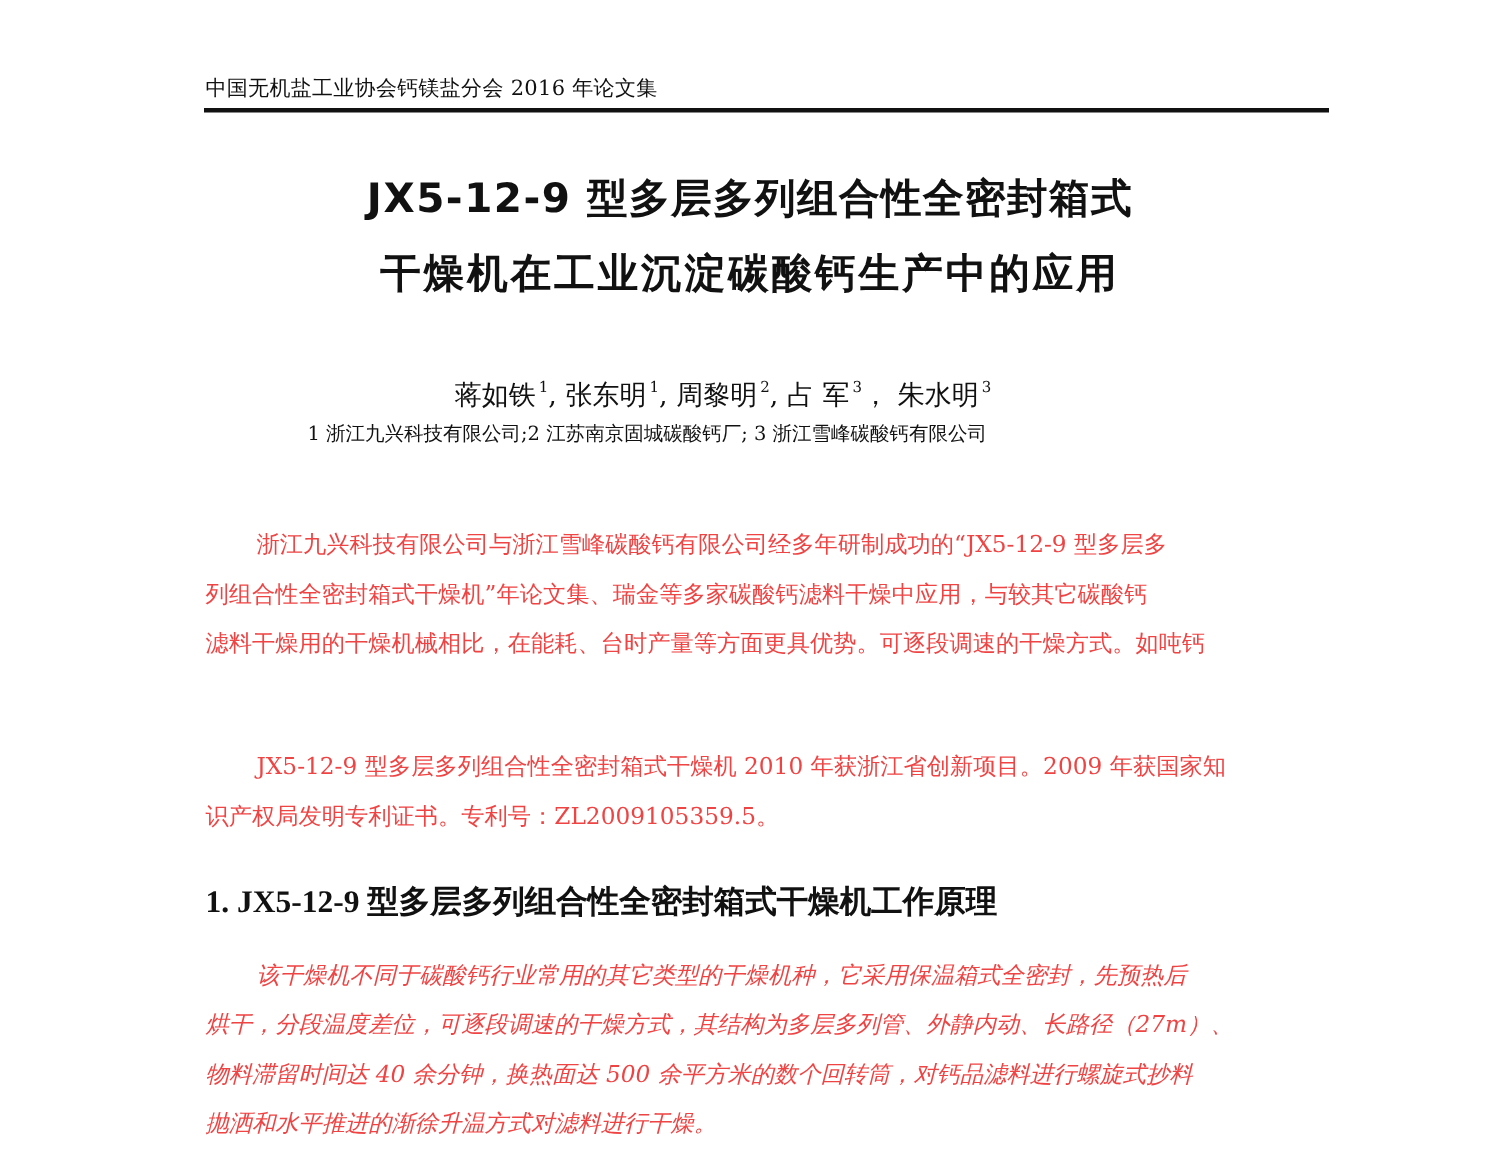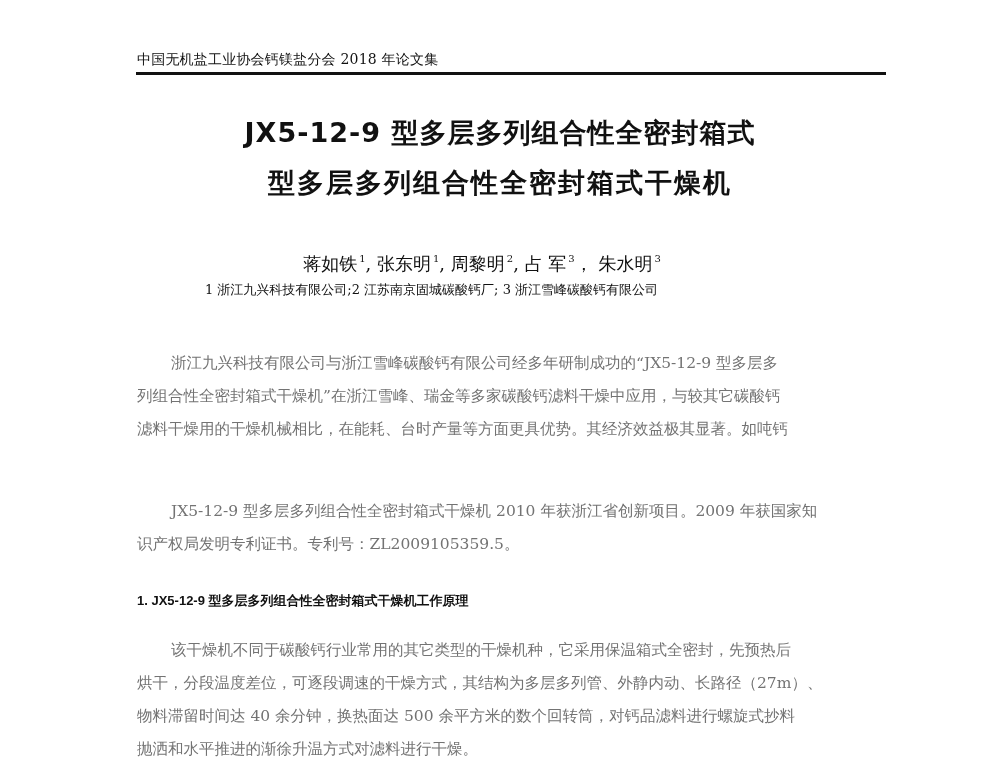--- a/index.html
+++ b/index.html
@@ -74,67 +74,67 @@
     line-height: 18px;
     white-space: nowrap;
   }
   .para {
     position: absolute;
     left: 137px;
     width: 750px;
     font-size: 15.5px;
     line-height: 33px;
     text-align: justify;
-    color: #737373;
+    color: #ef4444;
   }
   .para .line {
     display: block;
     white-space: nowrap;
     height: 33px;
   }
   .para .indent { padding-left: 34px; }
   .p1 { top: 347px; }
   .p2 { top: 495px; }
   .section-heading {
     position: absolute;
     left: 137px;
     top: 588px;
-    font-family: Liberation Sans, sans-serif;
+    font-family: Liberation Serif, serif;
     font-weight: bold;
-    font-size: 13px;
+    font-size: 21px;
     line-height: 26px;
     white-space: nowrap;
   }
-  .p3 { top: 634px; }
+  .p3 { top: 634px; font-style: italic; }
 </style>
 </head>
 <body>
 
 <div class="page">
 
-  <div class="running-header">中国无机盐工业协会钙镁盐分会 2018 年论文集</div>
+  <div class="running-header">中国无机盐工业协会钙镁盐分会 2016 年论文集</div>
   <div class="header-rule"></div>
 
   <div class="title l1">JX5-12-9 型多层多列组合性全密封箱式</div>
-  <div class="title l2">型多层多列组合性全密封箱式干燥机</div>
+  <div class="title l2">干燥机在工业沉淀碳酸钙生产中的应用</div>
 
   <div class="authors">
     <span>蒋如铁</span><sup>1</sup>,
     <span>张东明</span><sup>1</sup>,
     <span>周黎明</span><sup>2</sup>,
     <span>占 军</span><sup>3</sup>，
     <span>朱水明</span><sup>3</sup>
   </div>
 
   <div class="affiliations">1 浙江九兴科技有限公司;2 江苏南京固城碳酸钙厂; 3 浙江雪峰碳酸钙有限公司</div>
 
   <div class="para p1">
     <span class="line indent">浙江九兴科技有限公司与浙江雪峰碳酸钙有限公司经多年研制成功的“JX5-12-9 型多层多</span>
-    <span class="line">列组合性全密封箱式干燥机”在浙江雪峰、瑞金等多家碳酸钙滤料干燥中应用，与较其它碳酸钙</span>
-    <span class="line">滤料干燥用的干燥机械相比，在能耗、台时产量等方面更具优势。其经济效益极其显著。如吨钙</span>
+    <span class="line">列组合性全密封箱式干燥机”年论文集、瑞金等多家碳酸钙滤料干燥中应用，与较其它碳酸钙</span>
+    <span class="line">滤料干燥用的干燥机械相比，在能耗、台时产量等方面更具优势。可逐段调速的干燥方式。如吨钙</span>
   </div>
 
   <div class="para p2">
     <span class="line indent">JX5-12-9 型多层多列组合性全密封箱式干燥机 2010 年获浙江省创新项目。2009 年获国家知</span>
     <span class="line">识产权局发明专利证书。专利号：ZL2009105359.5。</span>
   </div>
 
   <div class="section-heading">1. JX5-12-9 型多层多列组合性全密封箱式干燥机工作原理</div>
 
   <div class="para p3">

